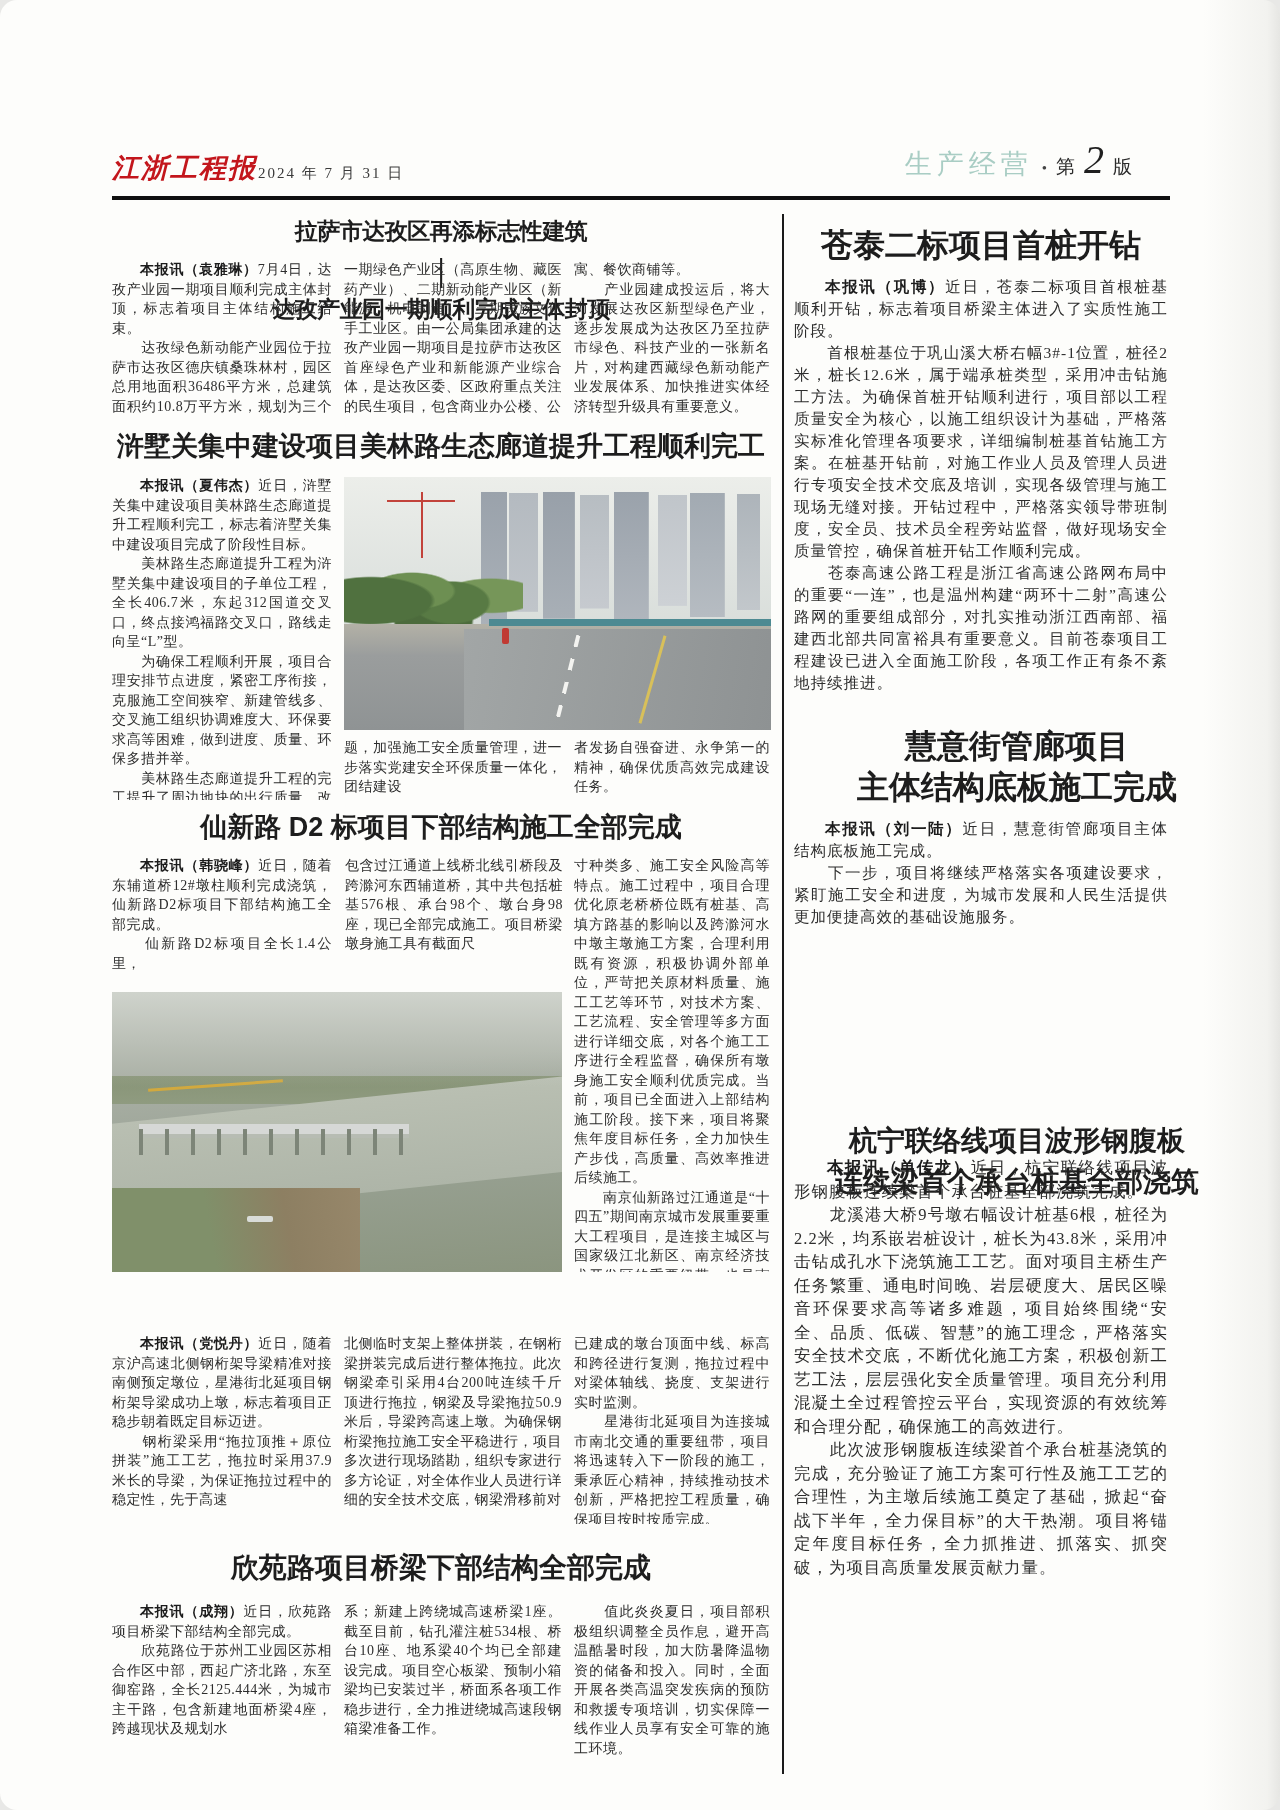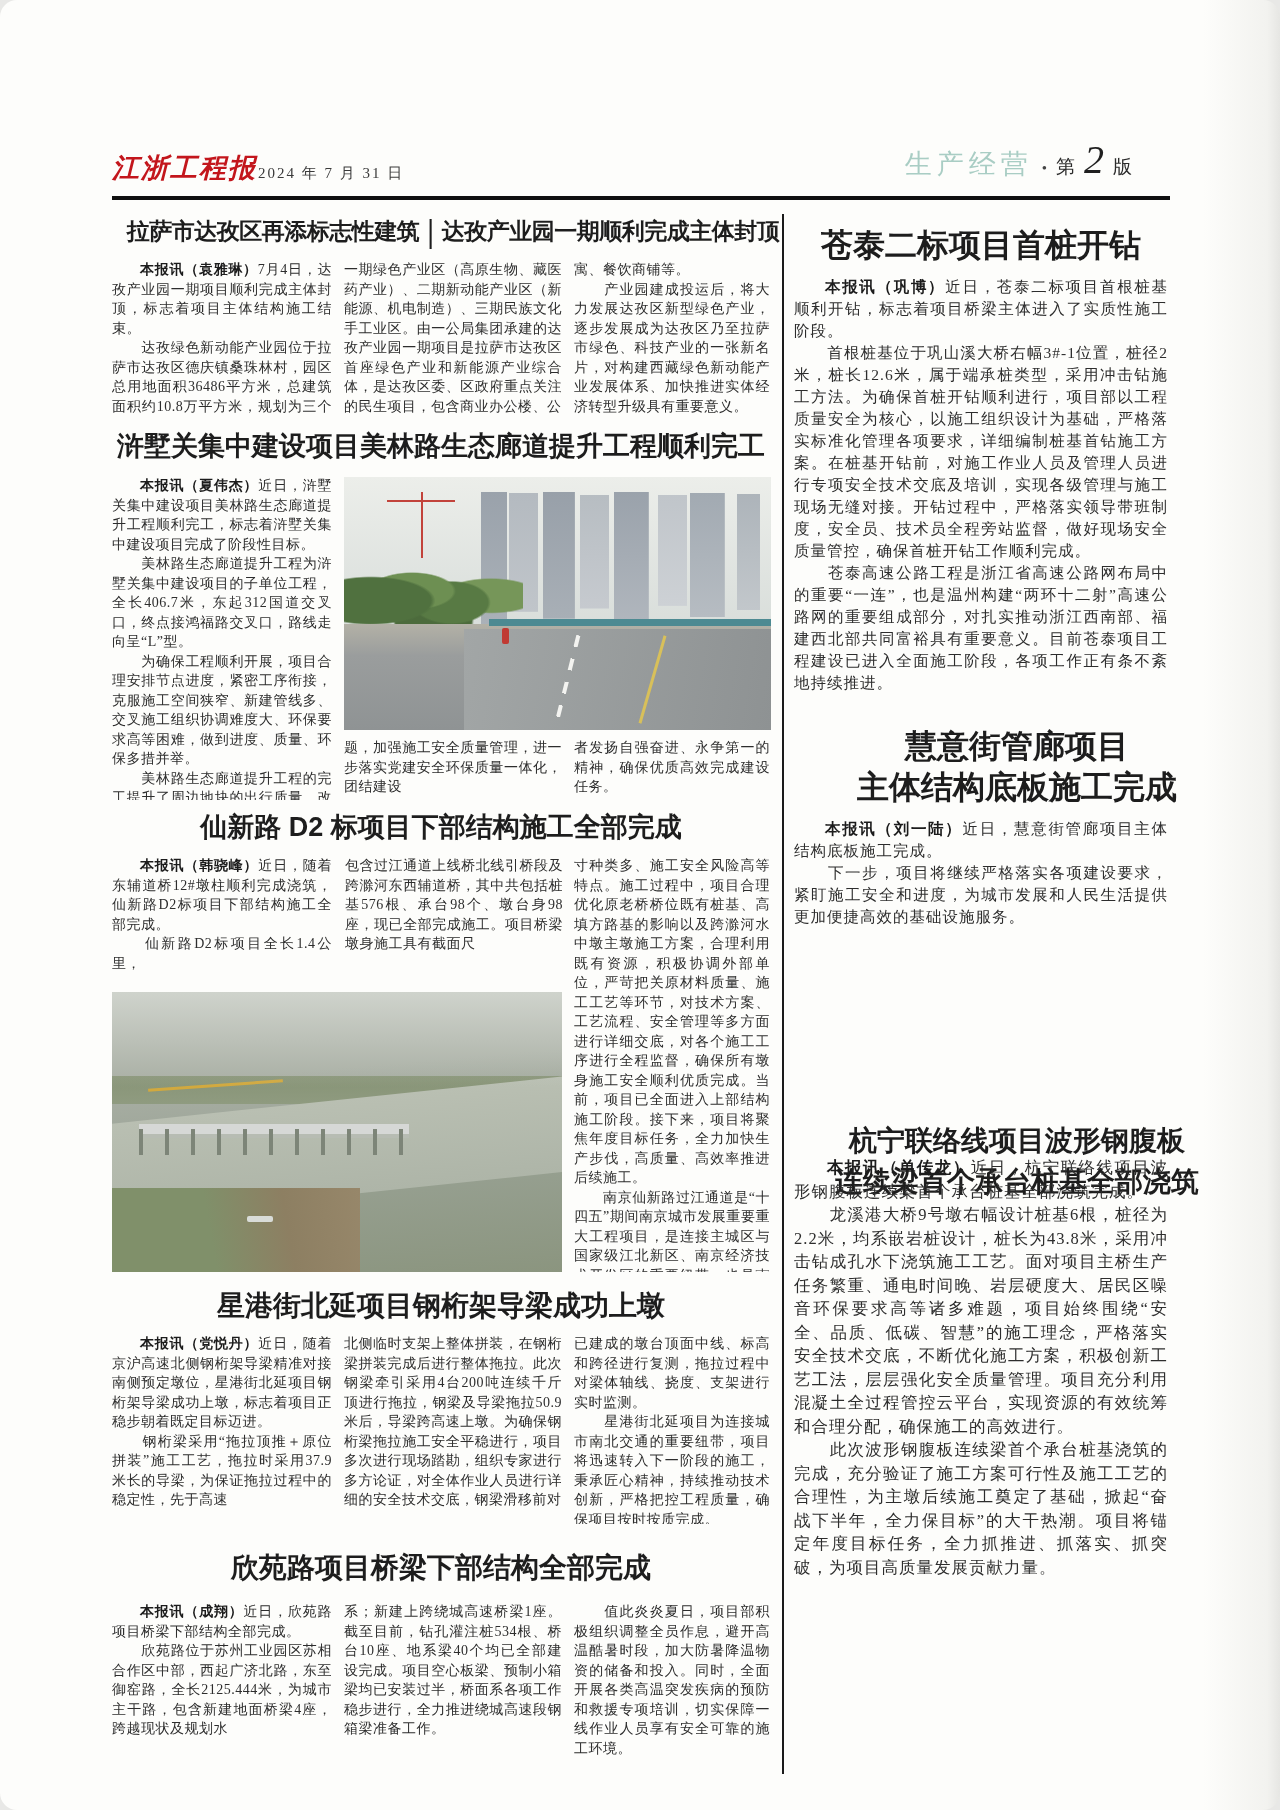--- a/index.html
+++ b/index.html
@@ -95,21 +95,21 @@
   <div class="abs section-block" style="right:148px;top:140px;">
     <span class="section-name">生产经营</span>
     <span class="section-dot">•</span>
     <span class="ed-small">第</span>
     <span class="ed-num">2</span>
     <span class="ed-small">版</span>
   </div>
   <div class="abs top-rule" style="left:112px;top:196px;width:1058px;"></div>
   <div class="abs v-rule" style="left:782px;top:214px;height:1560px;"></div>
 
-  <div class="abs headline hl-a" style="left:124px;top:216px;width:658px;">
+  <div class="abs headline hl-a" style="left:112px;top:216px;width:658px;flex-direction:column;">
     <span>拉萨市达孜区再添标志性建筑</span>
     <span class="tdiv">|</span>
     <span>达孜产业园一期顺利完成主体封顶</span>
   </div>
   <div class="abs col-text" style="left:112px;top:260px;width:220px;height:158px;">
     <p class="lead-p"><b class="byline">本报讯（袁雅琳）</b><span>7月4日，达孜产业园一期项目顺利完成主体封顶，标志着项目主体结构施工结束。</span></p>
     <div>
         <p>　　达孜绿色新动能产业园位于拉萨市达孜区德庆镇桑珠林村，园区总用地面积36486平方米，总建筑面积约10.8万平方米，规划为三个功能区，分别为</p>
       </div>
   </div>
@@ -169,21 +169,20 @@
     <div class="p2-gantry"></div>
     <div class="p2-banknear"></div>
     <div class="p2-boat"></div>
     <div class="p2-haze"></div>
   </div>
   <div class="abs col-text" style="left:574px;top:856px;width:196px;height:416px;">
       <p>寸种类多、施工安全风险高等特点。施工过程中，项目合理优化原老桥桥位既有桩基、高填方路基的影响以及跨滁河水中墩主墩施工方案，合理利用既有资源，积极协调外部单位，严苛把关原材料质量、施工工艺等环节，对技术方案、工艺流程、安全管理等多方面进行详细交底，对各个施工工序进行全程监督，确保所有墩身施工安全顺利优质完成。当前，项目已全面进入上部结构施工阶段。接下来，项目将聚焦年度目标任务，全力加快生产步伐，高质量、高效率推进后续施工。</p>
       <p>　　南京仙新路过江通道是“十四五”期间南京城市发展重要重大工程项目，是连接主城区与国家级江北新区、南京经济技术开发区的重要纽带，也是南京“高快速路系统”的重要组成部分。大桥主线按城市快速路标准建设，双向六车道，设计时速80公里。</p>
     </div>
 
-  <div class="abs headline" style="left:112px;top:1287px;width:658px;font-size:28px;">星港街北延项目钢桁架导梁成功上墩</div>
   <div class="abs col-text" style="left:112px;top:1334px;width:220px;height:190px;">
     <p class="lead-p"><b class="byline">本报讯（党悦丹）</b><span>近日，随着京沪高速北侧钢桁架导梁精准对接南侧预定墩位，星港街北延项目钢桁架导梁成功上墩，标志着项目正稳步朝着既定目标迈进。</span></p>
     <div>
         <p>　　钢桁梁采用“拖拉顶推＋原位拼装”施工工艺，拖拉时采用37.9米长的导梁，为保证拖拉过程中的稳定性，先于高速</p>
       </div>
   </div>
   <div class="abs col-text" style="left:344px;top:1334px;width:218px;height:190px;">
       <p>北侧临时支架上整体拼装，在钢桁梁拼装完成后进行整体拖拉。此次钢梁牵引采用4台200吨连续千斤顶进行拖拉，钢梁及导梁拖拉50.9米后，导梁跨高速上墩。为确保钢桁梁拖拉施工安全平稳进行，项目多次进行现场踏勘，组织专家进行多方论证，对全体作业人员进行详细的安全技术交底，钢梁滑移前对</p>
     </div>
   <div class="abs col-text" style="left:574px;top:1334px;width:196px;height:190px;">

